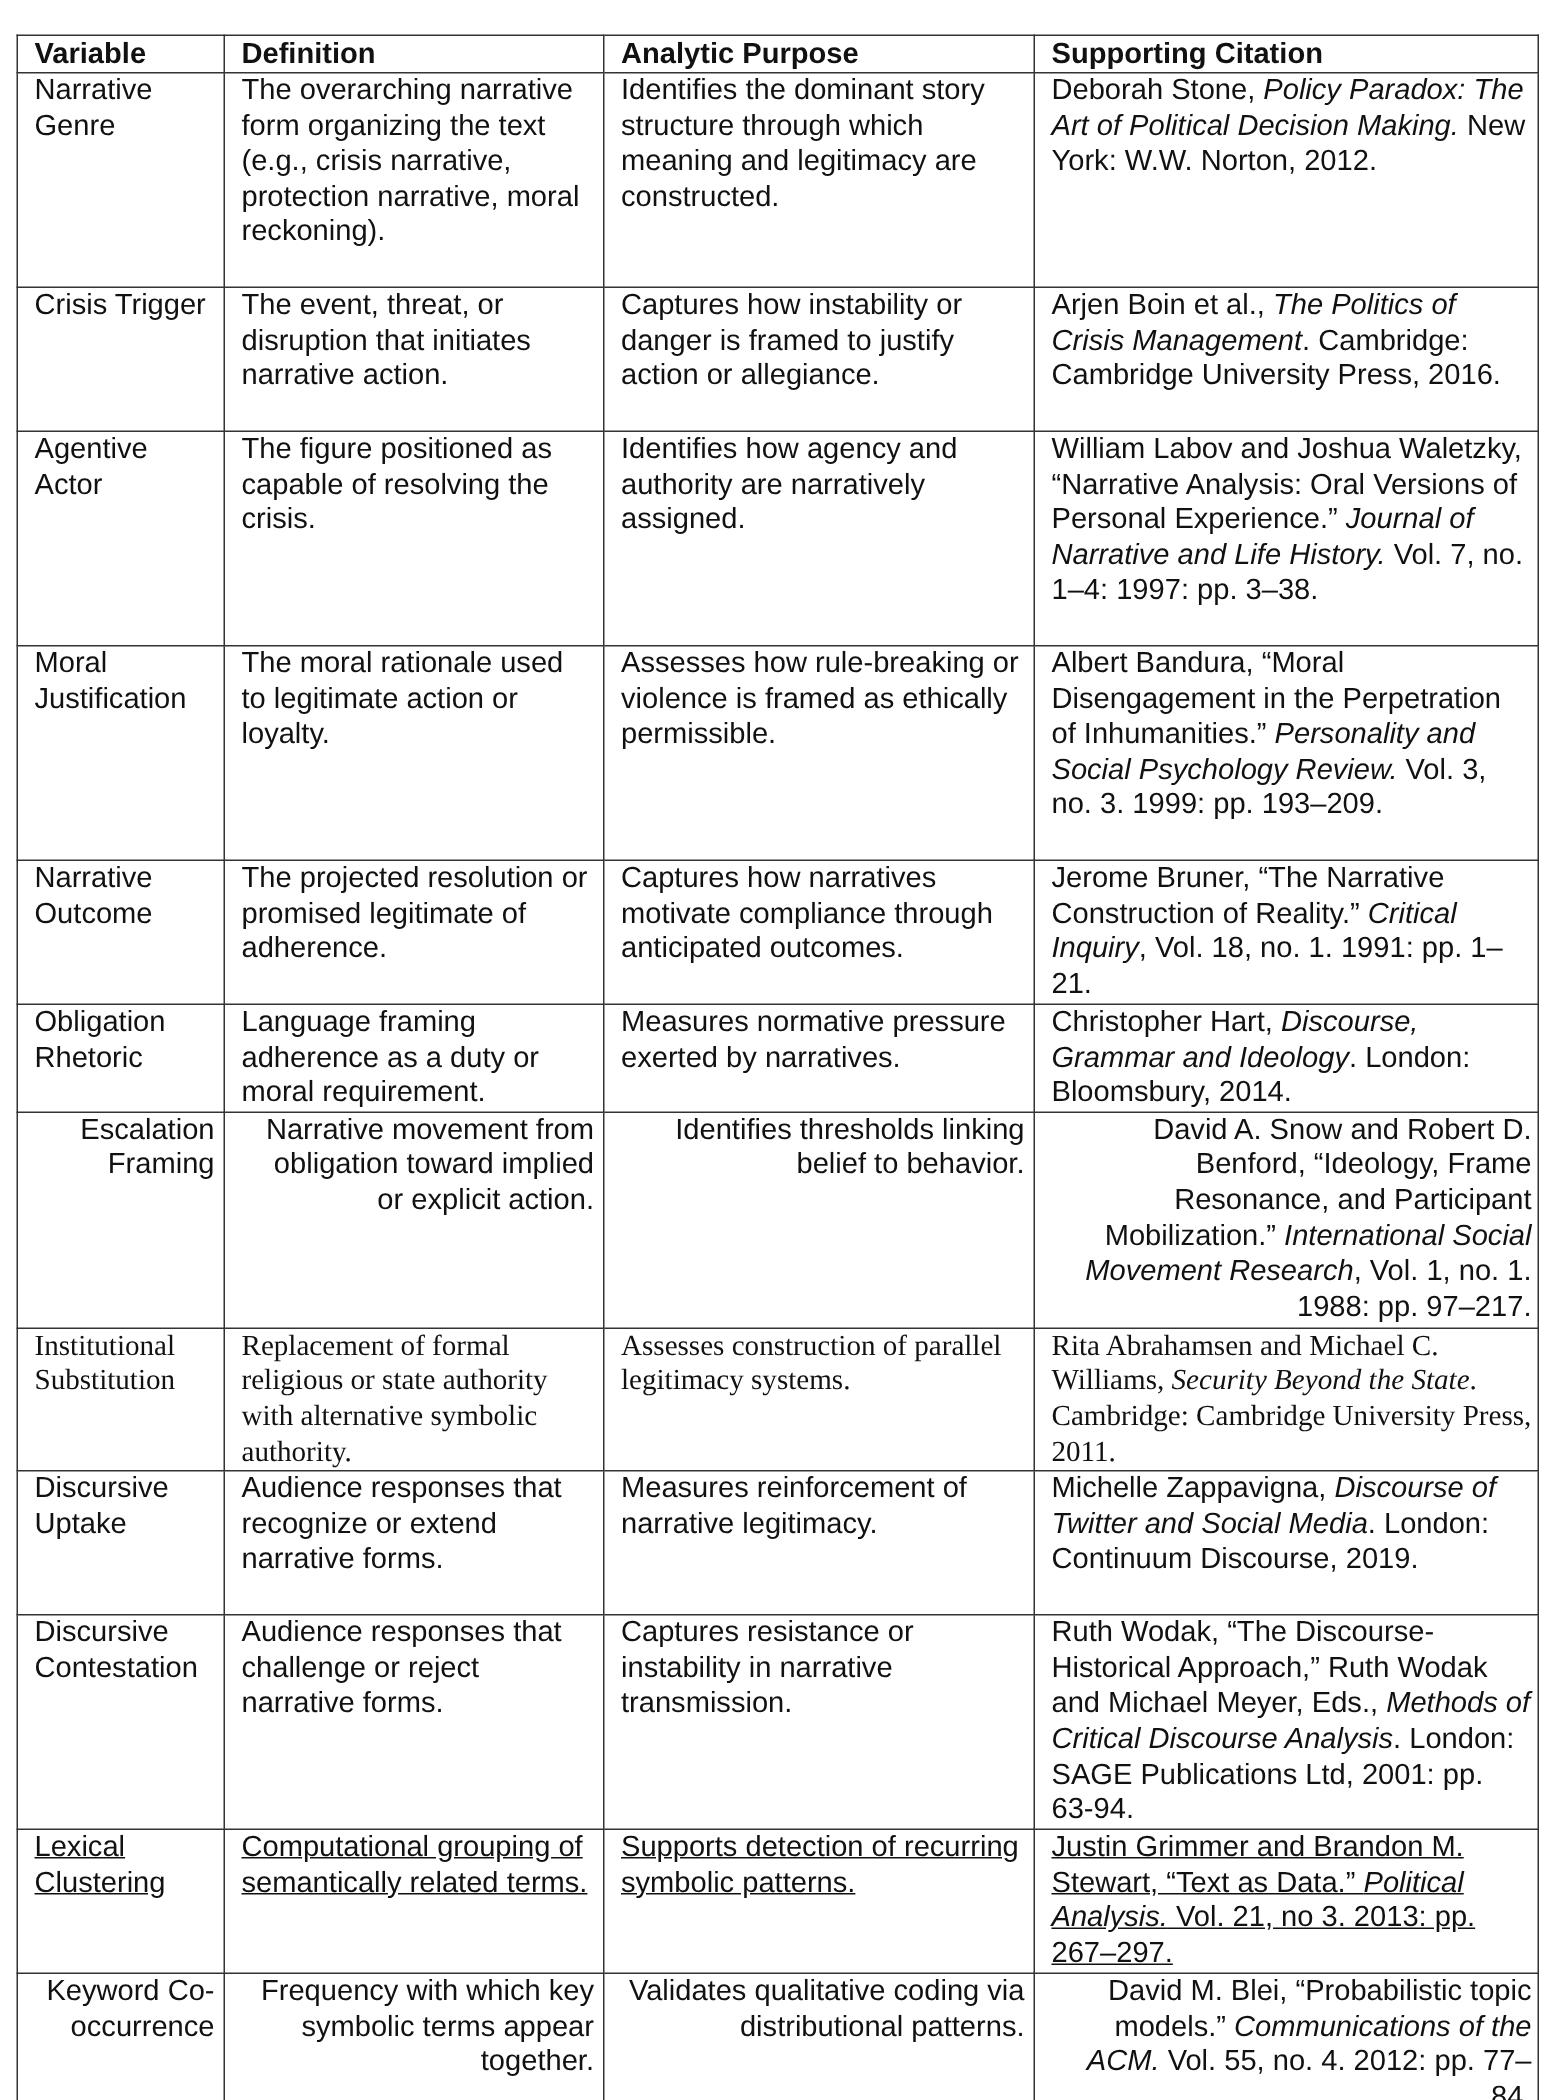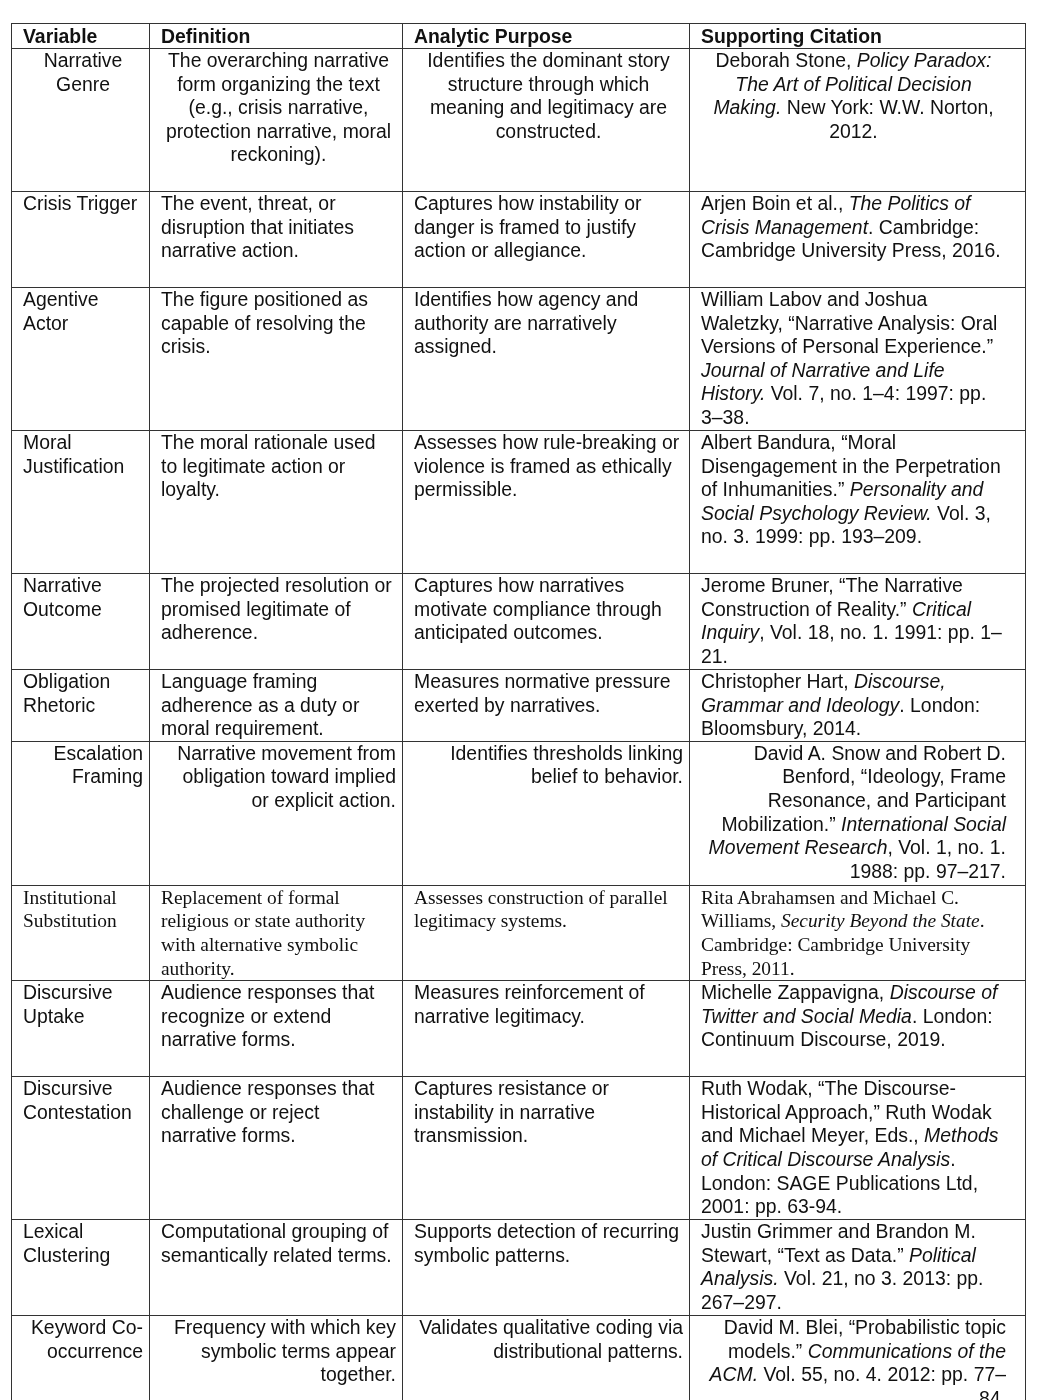--- a/index.html
+++ b/index.html
@@ -34,32 +34,32 @@
       padding: 0 6px 0 11px;
       font-size: 19.4px;
       line-height: 23.6px;
       overflow: hidden;
     }
     th {
       font-weight: bold;
       height: 24px;
       line-height: 24px;
     }
-    td.c4 { padding-right: 19px; }
-    tr.r1 td { height: 142px; text-align: center; }
+    td.c4 { padding-right: 4px; }
+    tr.r1 td { height: 142px; }
     tr.r2 td { height: 95px; }
     tr.r3 td { height: 142px; }
     tr.r4 td { height: 142px; }
     tr.r5 td { height: 95px; }
     tr.r6 td { height: 70px; }
     tr.r7 td { height: 143px; text-align: right; }
     tr.r8 td { height: 94px; font-family: Liberation Serif, serif; }
     tr.r9 td { height: 95px; }
     tr.r10 td { height: 142px; }
-    tr.r11 td { height: 95px; }
+    tr.r11 td { height: 95px; text-decoration: underline; }
     tr.r12 td { height: 94px; text-align: right; }
     em { font-style: italic; }
   </style>
 </head>
 <body>
 
 <table>
   <colgroup>
     <col class="c1">
       <col class="c2">

